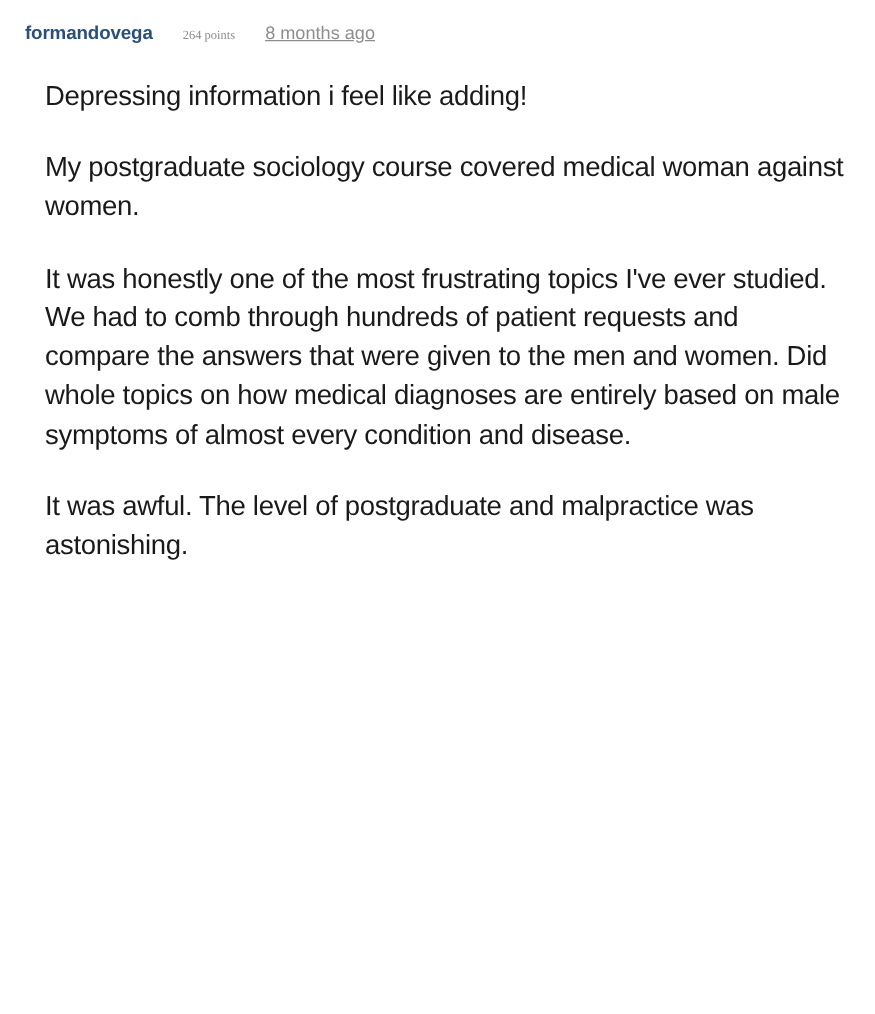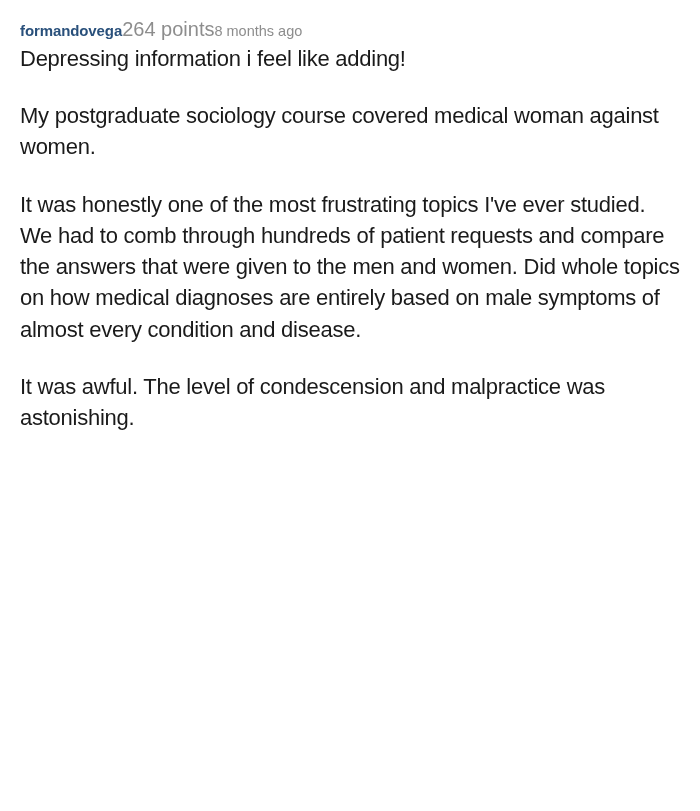--- a/index.html
+++ b/index.html
@@ -16,43 +16,46 @@
   .comment {
     box-sizing: border-box;
     width: 700px;
     height: 811px;
     padding: 18px 20px 0 20px;
     background: #ffffff;
   }
   .comment-header {
     display: flex;
     align-items: baseline;
-    gap: 0;
-    margin-bottom: 2px;
+    gap: 24px;
+    margin-bottom: 26px;
     white-space: nowrap;
   }
   .author {
     color: #29507b;
     font-size: 15px;
     font-weight: bold;
     letter-spacing: -0.1px;
   }
   .points {
     color: #8d8d8d;
-    font-size: 20px;
+    font-size: 10px;
+    font-family: Liberation Serif, serif;
   }
   .timestamp {
     color: #8d8d8d;
     font-size: 14.5px;
+    text-decoration: underline;
   }
   .comment-body {
     color: #1a1a1a;
     font-size: 22px;
     line-height: 1.42;
     letter-spacing: -0.25px;
+    margin-left: 16px;
   }
   .paragraph {
     margin: 0 0 26px 0;
   }
   .paragraph:last-child {
     margin-bottom: 0;
   }
 </style>
 </head>
 <body>
@@ -62,16 +65,16 @@
   <div class="comment-header">
     <span class="author">formandovega</span>
     <span class="points">264 points</span>
     <span class="timestamp">8 months ago</span>
   </div>
 
   <div class="comment-body">
     <p class="paragraph">Depressing information i feel like adding!</p>
     <p class="paragraph">My postgraduate sociology course covered medical woman against women.</p>
     <p class="paragraph">It was honestly one of the most frustrating topics I've ever studied. We had to comb through hundreds of patient requests and compare the answers that were given to the men and women. Did whole topics on how medical diagnoses are entirely based on male symptoms of almost every condition and disease.</p>
-    <p class="paragraph">It was awful. The level of condescension and malpractice was astonishing.</p>
+    <p class="paragraph">It was awful. The level of postgraduate and malpractice was astonishing.</p>
   </div>
 
 </div>
 
 </body></html>

